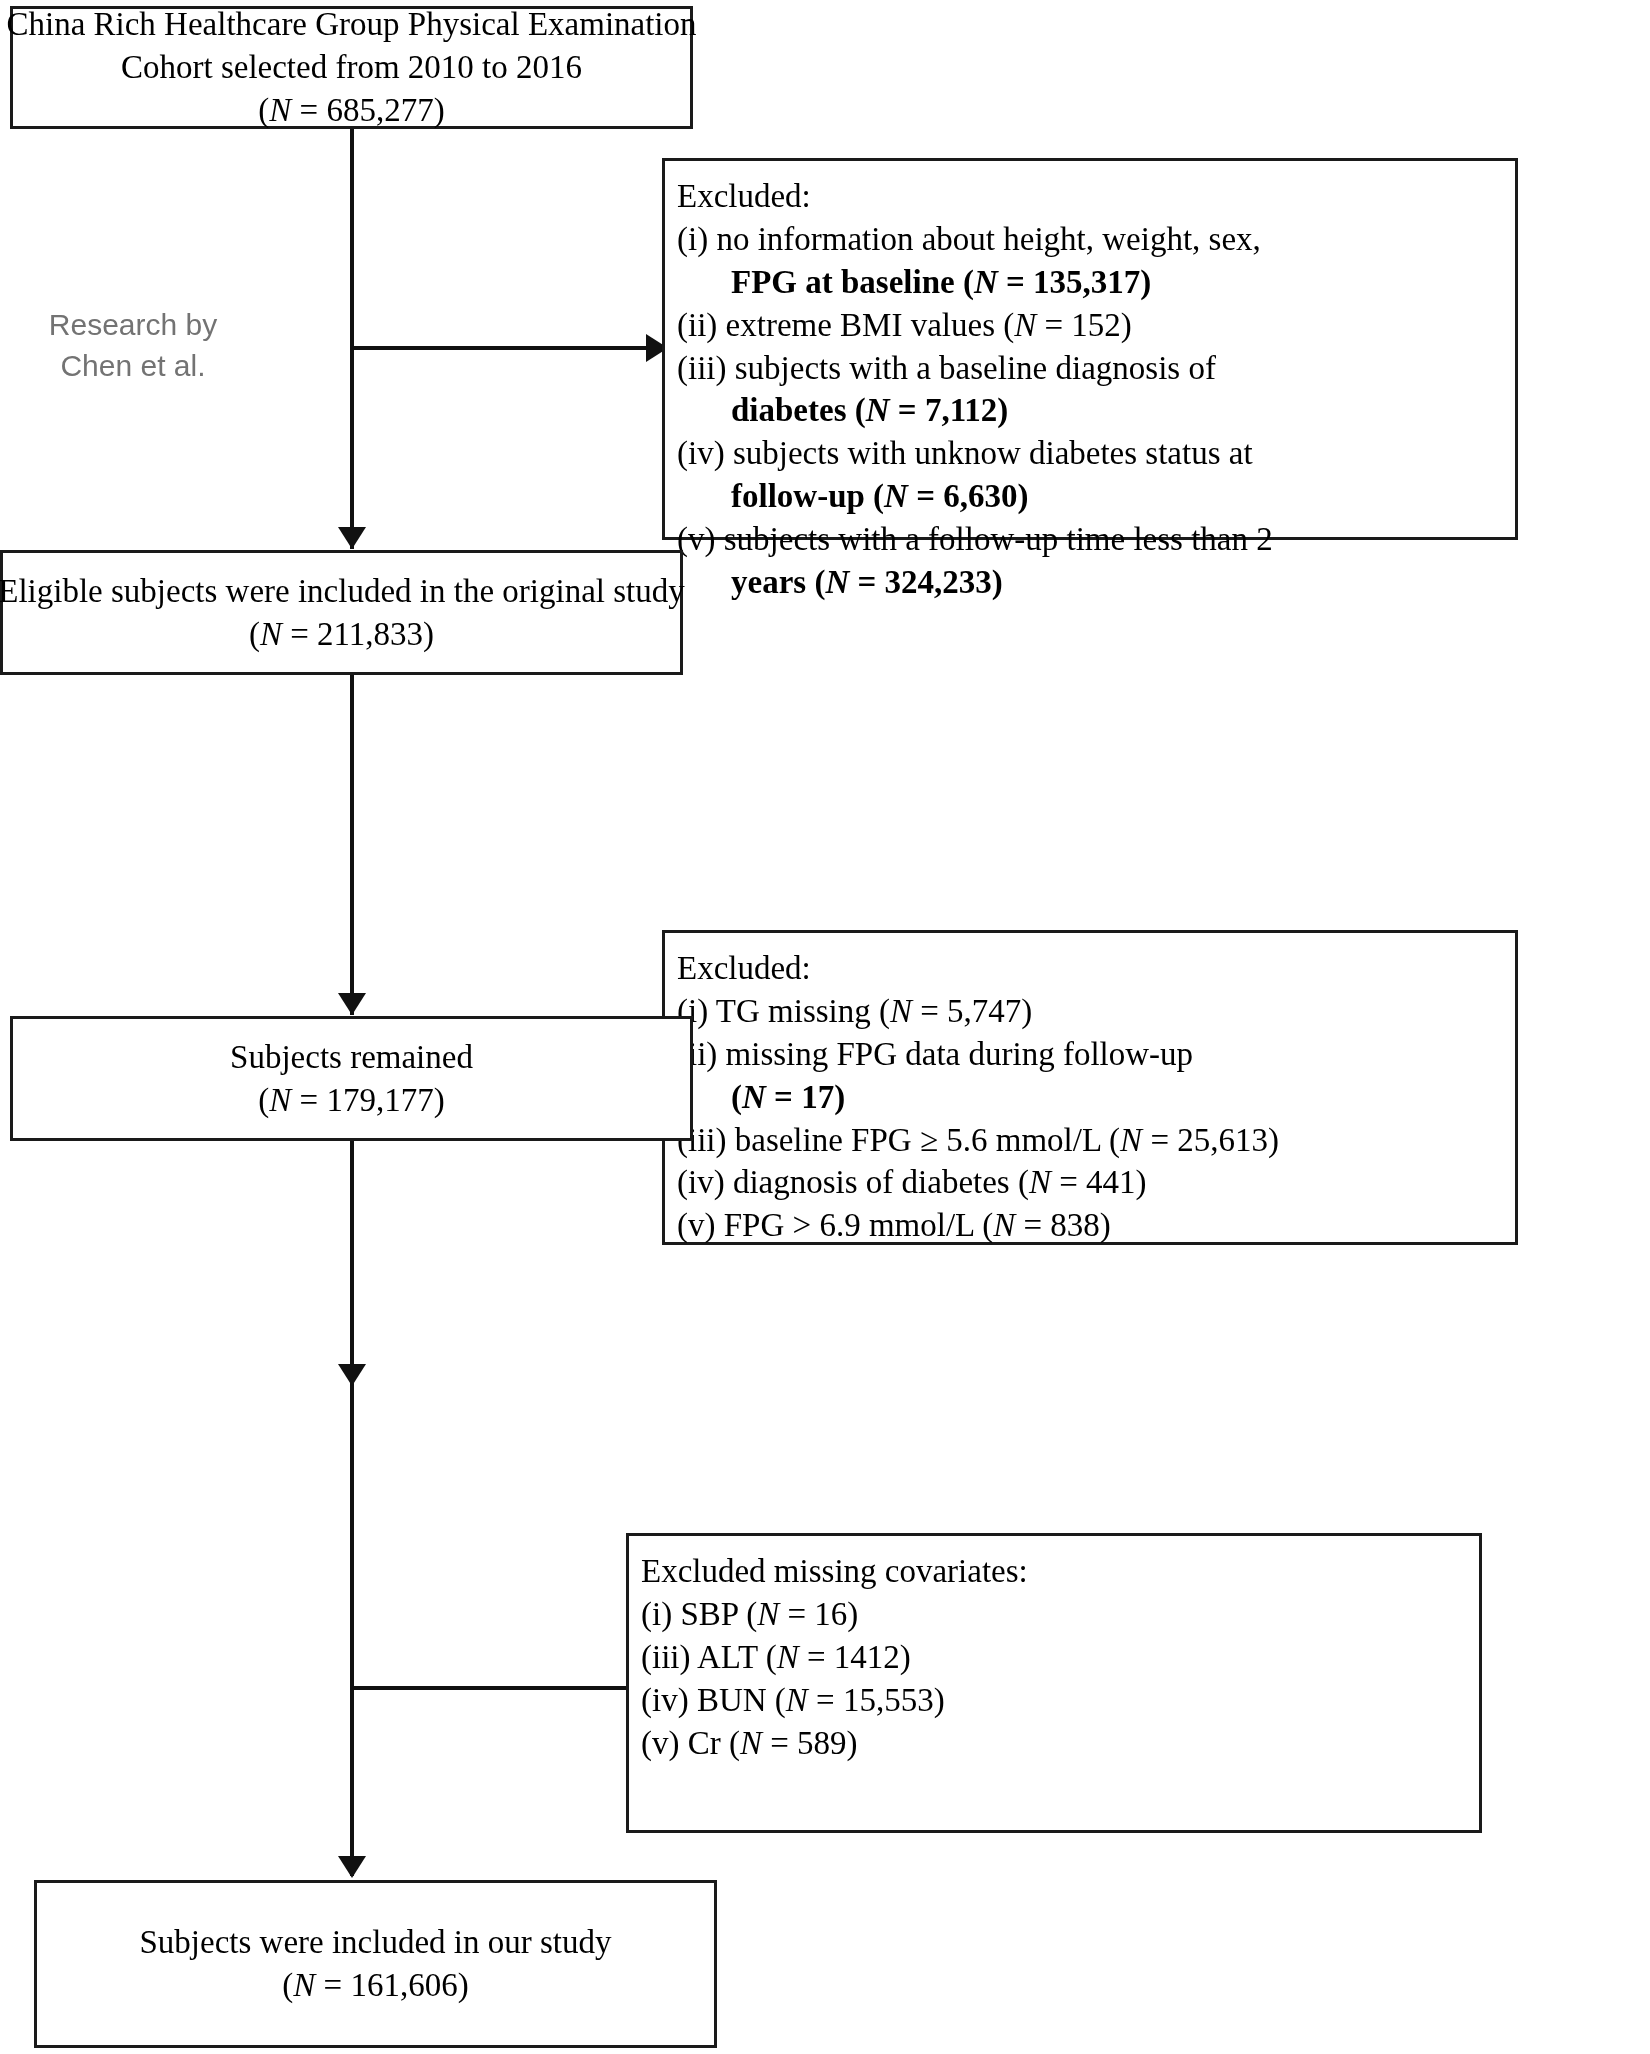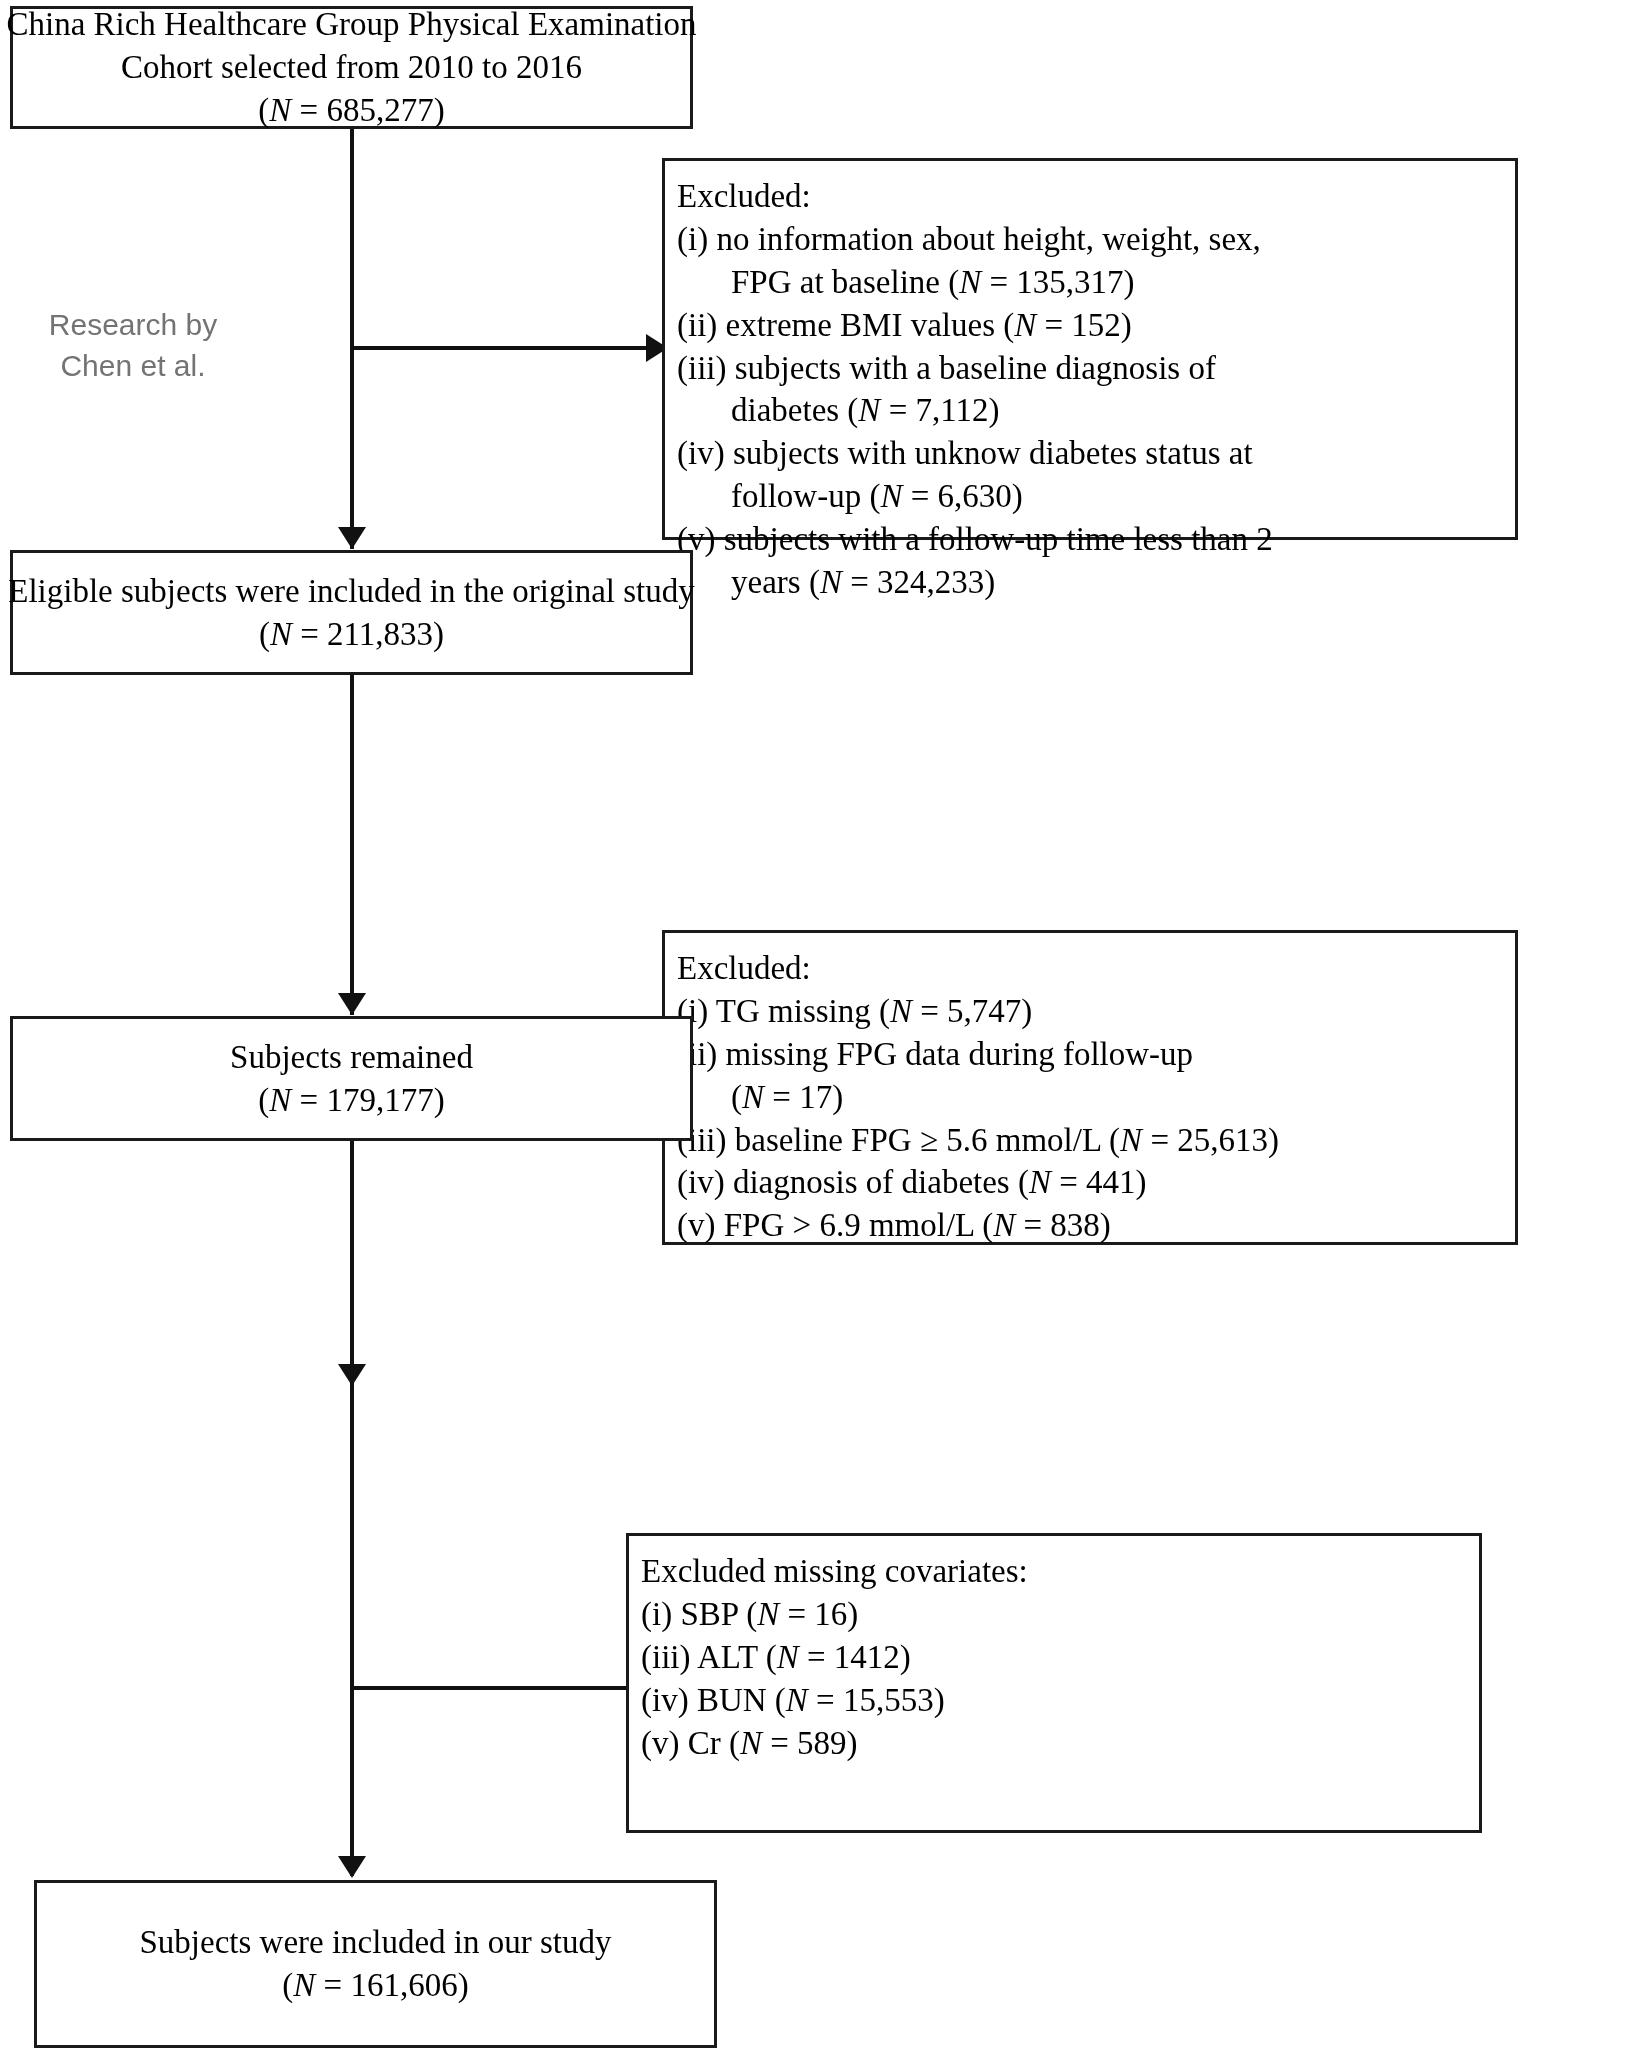--- a/index.html
+++ b/index.html
@@ -52,20 +52,21 @@
     padding: 0;
   }
   .excl-list li {
     font-size: 33px;
     line-height: 1.30;
     white-space: nowrap;
   }
   .excl-list li .cont {
     display: block;
     padding-left: 54px;
+    font-weight: bold;
   }
   .ital { font-style: italic; }
 
   
   .stage-label {
     position: absolute;
     font-family: "Liberation Sans", "DejaVu Sans", sans-serif;
     font-size: 30px;
     line-height: 1.36;
     text-align: center;
@@ -143,21 +144,21 @@
         <span class="cont">follow-up (<span class="ital">N</span> = 6,630)</span>
       </li>
       <li>
         <span>(v)</span>
         <span>subjects with a follow-up time less than 2</span>
         <span class="cont">years (<span class="ital">N</span> = 324,233)</span>
       </li>
     </ul>
   </div>
 
-  <div class="box main-box" style="left:10px; top:550px; width:683px; height:125px;">
+  <div class="box main-box" style="left:0; top:550px; width:683px; height:125px;">
     <div class="line">Eligible subjects were included in the original study</div>
     <div class="line"><span>(</span><span class="ital">N</span><span> = 211,833)</span></div>
   </div>
 
   <div class="vline" style="left:350px; top:675px; width:4px; height:340px;"></div>
   <div class="arrow-down" style="left:338px; top:993px;"></div>
   <div class="hline" style="left:352px; top:1104px; width:308px; height:4px;"></div>
   <div class="arrow-right" style="left:646px; top:1092px;"></div>
 
   <div class="stage-label" style="left:18px; top:1090px; width:230px;">Our Research</div>

